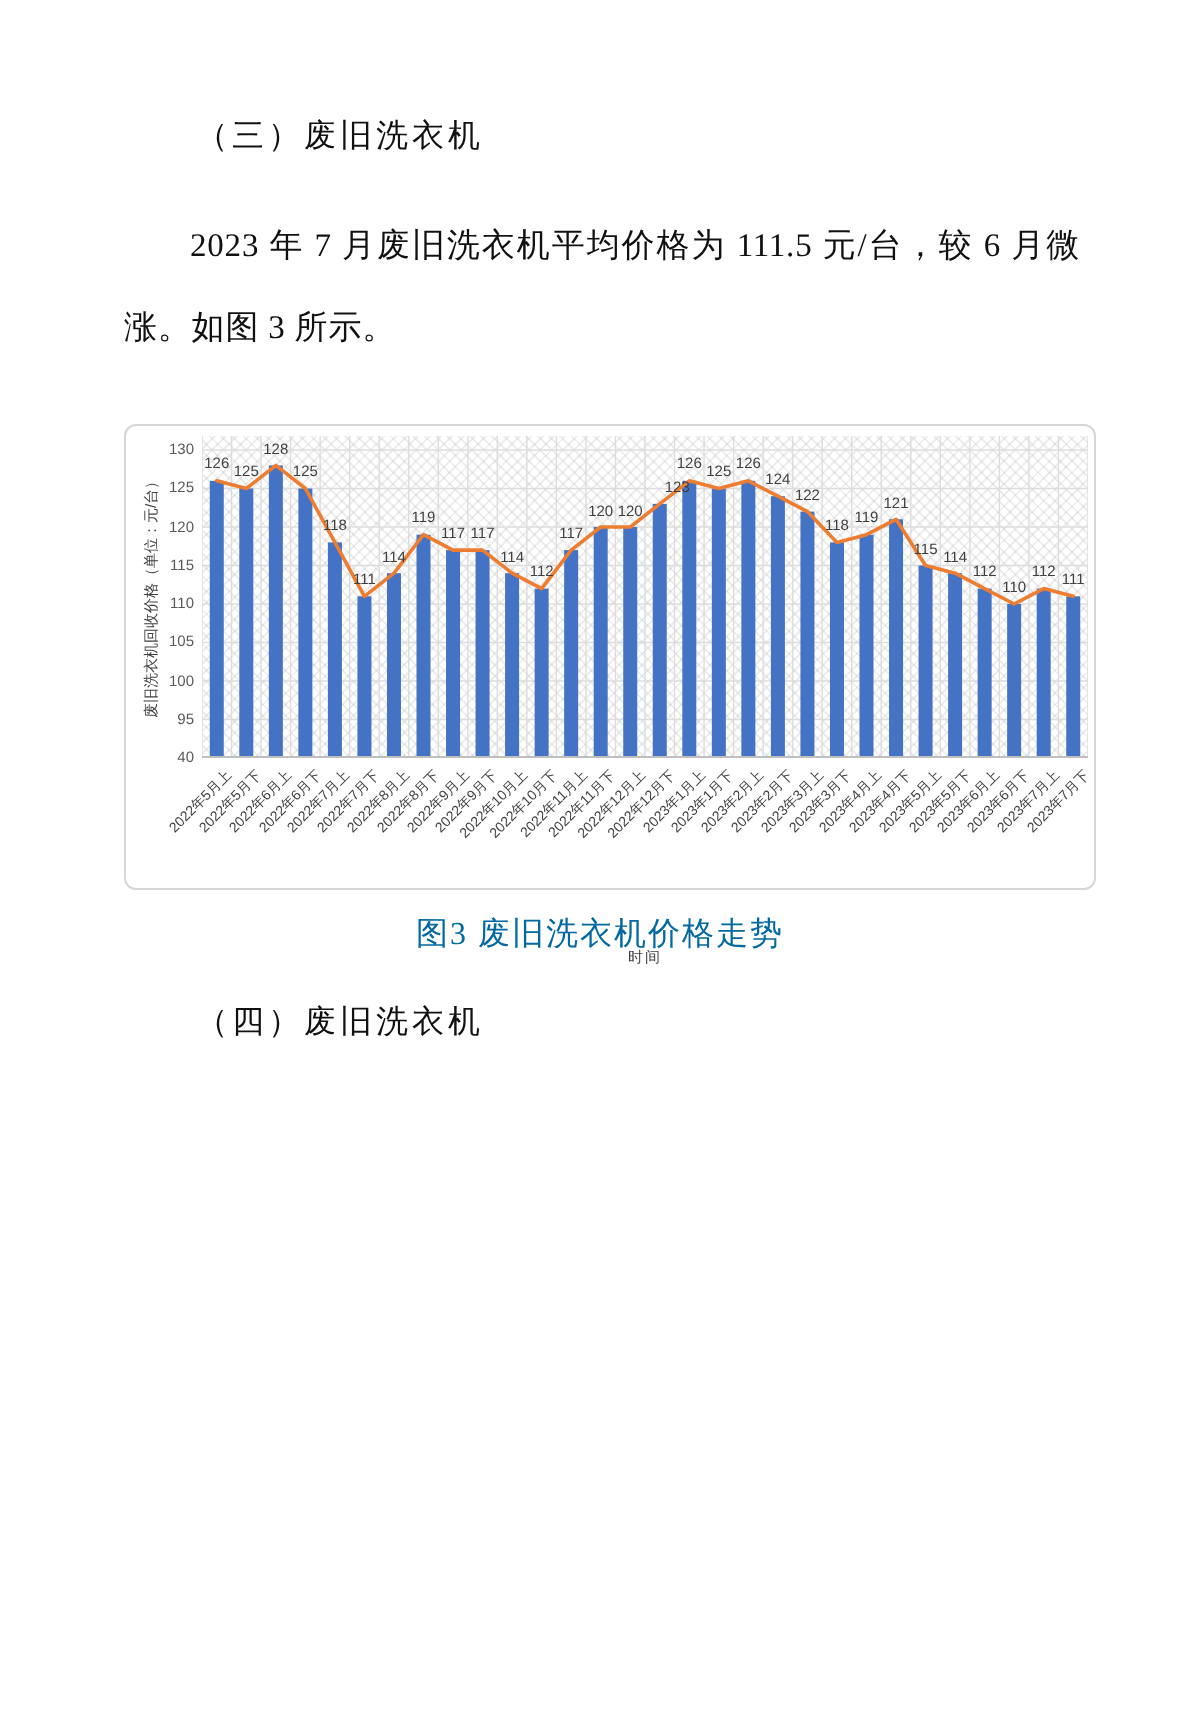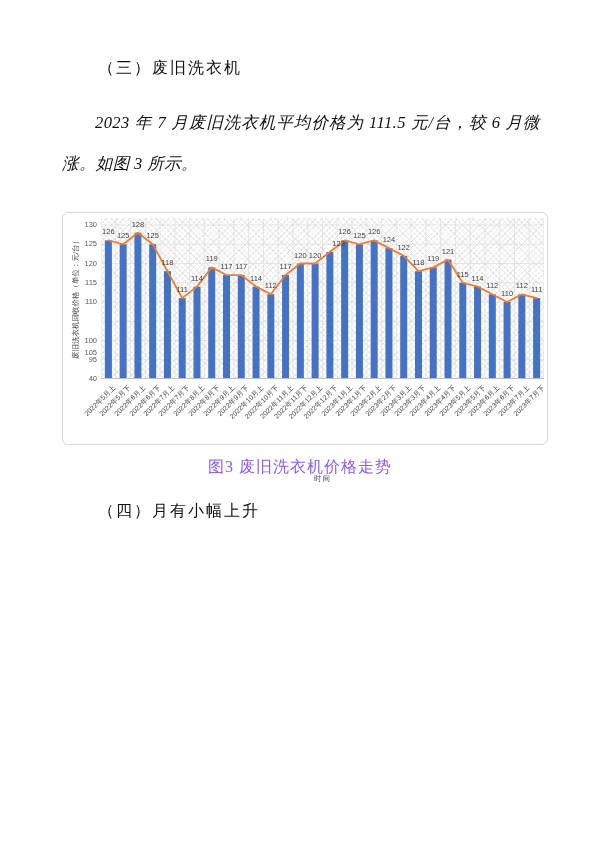--- a/index.html
+++ b/index.html
@@ -26,31 +26,31 @@
     left: 62px;
     width: 478px;
     margin: 0;
     font-size: 16.5px;
     line-height: 41px;
     text-align: justify;
     text-indent: 33px;
     letter-spacing: 0.4px;
     color: #111;
   }
-  .p1 { top: 102px; font-style: italic; }
+  .p1 { top: 102px; }
   .p2 { top: 546px; }
   .caption {
     position: absolute;
     left: 0;
     top: 457px;
     width: 600px;
     text-align: center;
     font-size: 16px;
     letter-spacing: 1px;
-    color: #8b5cf6;
+    color: #0369a1;
   }
   
   .chart {
     position: absolute;
     left: 62px;
     top: 212px;
     width: 484px;
     height: 231px;
     background: #ffffff;
     border: 1px solid #d6d6d6;
@@ -201,21 +201,21 @@
           <rect x="417.35" y="76.30" width="7" height="84.70" fill="#4472C4"></rect>
           <rect x="432.12" y="80.15" width="7" height="80.85" fill="#4472C4"></rect>
           <polyline points="7.38,22.40 22.15,26.25 36.92,14.70 51.68,26.25 66.45,53.20 81.22,80.15 95.98,68.60 110.75,49.35 125.52,57.05 140.28,57.05 155.05,68.60 169.82,76.30 184.58,57.05 199.35,45.50 214.12,45.50 228.88,33.95 243.65,22.40 258.42,26.25 273.18,22.40 287.95,30.10 302.72,37.80 317.48,53.20 332.25,49.35 347.02,41.65 361.78,64.75 376.55,68.60 391.32,76.30 406.08,84.00 420.85,76.30 435.62,80.15" fill="none" stroke="#ED7D31" stroke-width="1.8" stroke-linejoin="round" stroke-linecap="round"></polyline>
           <line x1="0" y1="160.5" x2="443" y2="160.5" stroke="#bfbfbf" stroke-width="1"></line>
         </svg>
       </div>
     <div class="xtitle">时间</div>
   <div class="ytick" style="top: 161px;">40</div>
       <div class="ytick" style="top: 141.75px;">95</div>
       <div class="ytick" style="top: 122.5px;">100</div>
-      <div class="ytick" style="top: 103.25px; margin-top: 32px;">105</div>
+      <div class="ytick" style="top: 103.25px;">105</div>
       <div class="ytick" style="top: 84px;">110</div>
       <div class="ytick" style="top: 64.75px;">115</div>
       <div class="ytick" style="top: 45.5px;">120</div>
       <div class="ytick" style="top: 26.25px;">125</div>
       <div class="ytick" style="top: 7px;">130</div>
       <div class="dlabel" style="left: 30.3833px; top: 14.4px;">126</div>
       <div class="dlabel" style="left: 45.15px; top: 18.25px;">125</div>
       <div class="dlabel" style="left: 59.9167px; top: 6.7px;">128</div>
       <div class="dlabel" style="left: 74.6833px; top: 18.25px;">125</div>
       <div class="dlabel" style="left: 89.45px; top: 45.2px;">118</div>
@@ -271,16 +271,16 @@
       <span class="xlabel" style="left: 402.783px;">2023年5月上</span>
       <span class="xlabel" style="left: 417.55px;">2023年5月下</span>
       <span class="xlabel" style="left: 432.317px;">2023年6月上</span>
       <span class="xlabel" style="left: 447.083px;">2023年6月下</span>
       <span class="xlabel" style="left: 461.85px;">2023年7月上</span>
       <span class="xlabel" style="left: 476.617px;">2023年7月下</span>
     </div>
 
   <div class="caption">图3 废旧洗衣机价格走势</div>
 
-  <div class="heading h4">（四）月有小幅上升</div>
+  <div class="heading h4">（四）废旧洗衣机</div>
 
 
 </div>
 
 </body></html>

